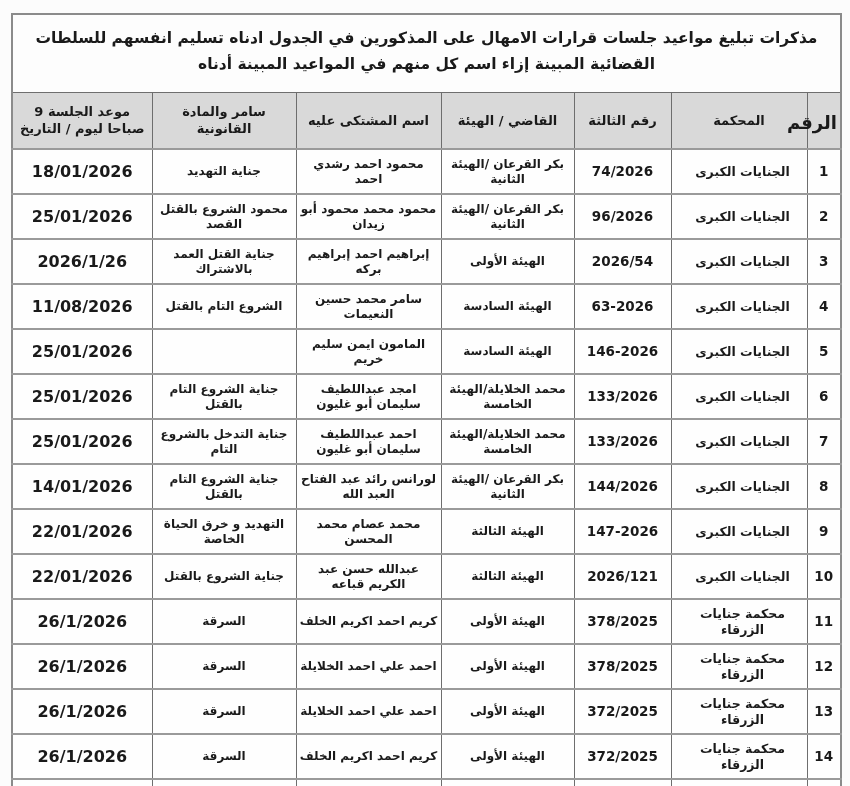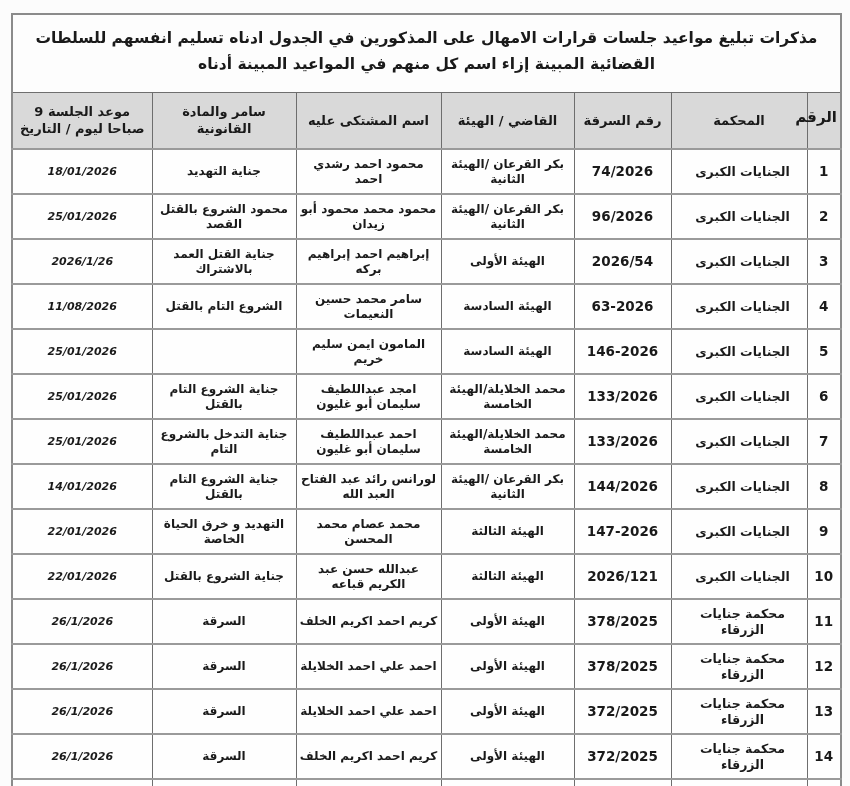--- a/index.html
+++ b/index.html
@@ -51,40 +51,40 @@
     font-weight:bold;
     text-align:center;
     vertical-align:middle;
     padding:2px 3px;
     line-height:1.35;
     border:1px solid var(--border-dark);
     border-bottom:2px solid var(--border-light);
   }
   th.col-num{
     vertical-align:bottom;
-    padding-bottom:21px;
-    font-size:15px;
+    padding-bottom:13px;
+    font-size:18px;
   }
   tbody tr{height:45px;}
   td{
     font-weight:bold;
     font-size:12px;
     line-height:1.25;
     text-align:center;
     vertical-align:middle;
     padding:1px 3px;
     border:1px solid var(--border-dark);
     border-bottom:2px solid var(--border-light);
     background:#fefefe;
     overflow:hidden;
   }
   td.col-num{font-size:13.5px;}
   td.col-court{font-size:12.5px;padding-left:10px;}
   td.col-case_no{font-size:13.5px;}
-  td.col-date{font-size:11px;font-style:italic;}
+  td.col-date{font-size:16px;}
 </style>
 </head>
 <body>
 
 <div class="page">
   <table class="doc-table">
     <colgroup>
       <col style="width:34px">
       <col style="width:136px">
       <col style="width:97px">
@@ -93,21 +93,21 @@
       <col style="width:144px">
       <col style="width:140px">
     </colgroup>
     <thead>
       <tr class="title-row">
         <td class="title-cell" colspan="7">مذكرات تبليغ مواعيد جلسات قرارات الامهال على المذكورين في الجدول ادناه تسليم انفسهم للسلطات القضائية المبينة إزاء اسم كل منهم في المواعيد المبينة أدناه</td>
       </tr>
       <tr class="head-row">
         <th class="col-num">الرقم</th>
         <th class="col-court">المحكمة</th>
-        <th class="col-case_no">رقم السرقة</th>
+        <th class="col-case_no">رقم الثالثة</th>
         <th class="col-judge">القاضي / الهيئة</th>
         <th class="col-defendant">اسم المشتكى عليه</th>
         <th class="col-crime">سامر والمادة القانونية</th>
         <th class="col-date">موعد الجلسة 9 صباحا ليوم / التاريخ</th>
       </tr>
     </thead>
     <tbody>
         <tr>
           <td class="col-num">1</td>
           <td class="col-court">الجنايات الكبرى</td>

